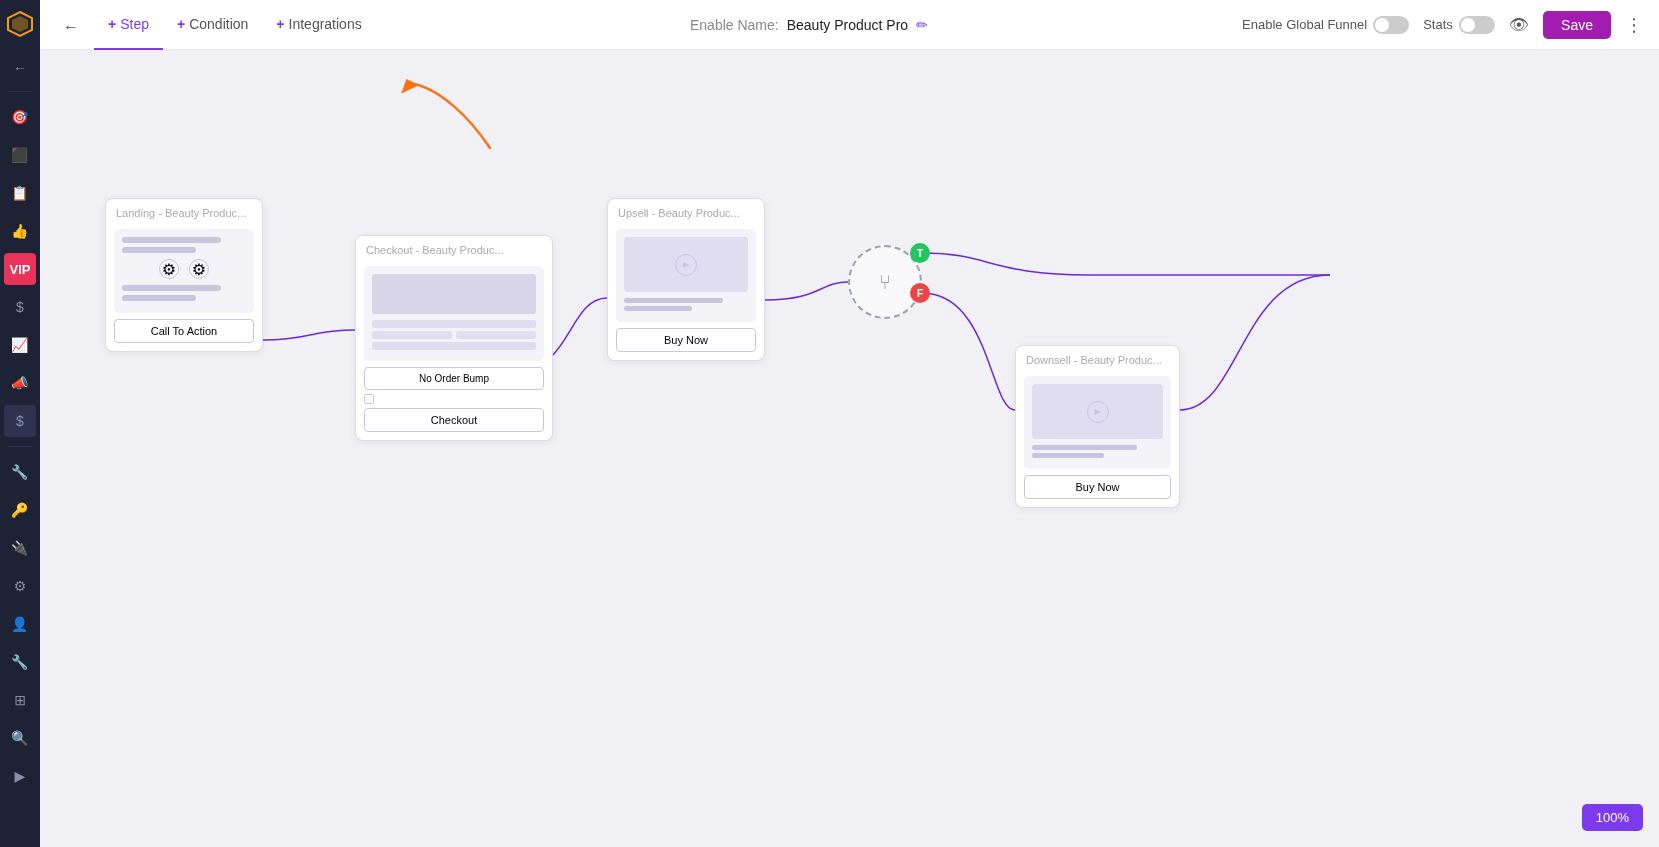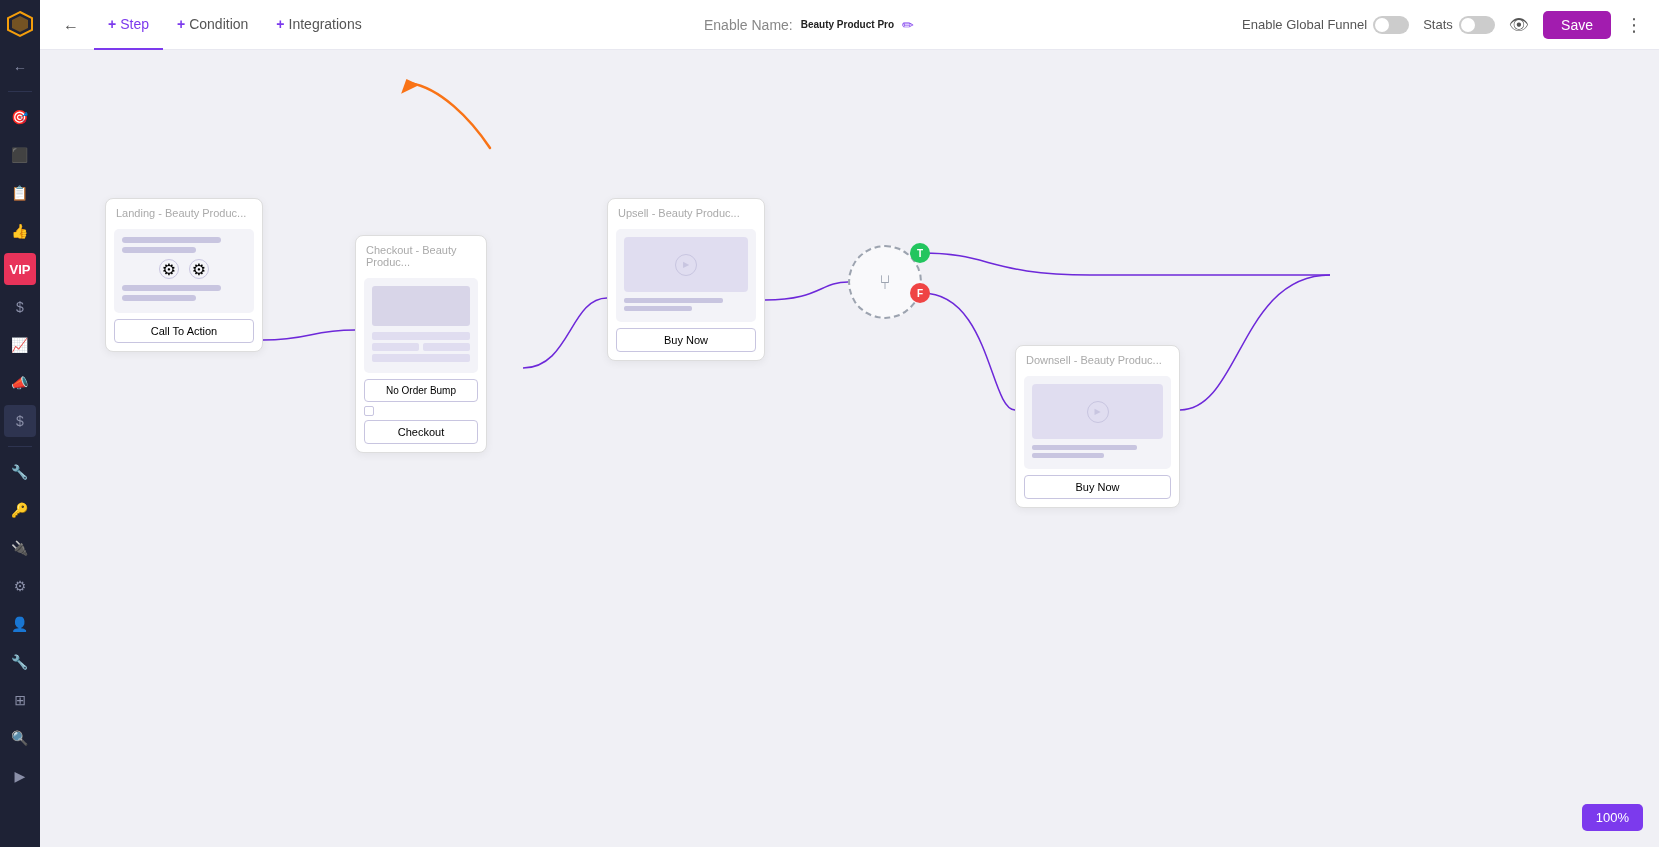--- a/index.html
+++ b/index.html
@@ -34,21 +34,21 @@
       display: flex; align-items: center; gap: 4px; padding: 0 14px; height: 50px;
       cursor: pointer; color: #555; font-size: 14px; border-bottom: 2px solid transparent;
       position: relative;
     }
     .topbar-nav-item.active { color: #7c3aed; border-bottom: 2px solid #7c3aed; font-weight: 500; }
     .topbar-nav-item .plus { color: #7c3aed; font-weight: bold; }
     .topbar-nav-item.active .plus { color: #7c3aed; }
 
     .topbar-center { flex: 1; display: flex; align-items: center; justify-content: center; gap: 8px; }
     .funnel-label { color: #888; font-size: 14px; }
-    .funnel-name { color: #222; font-size: 10px; font-weight: 700; }
+    .funnel-name { color: #222; font-size: 14px; font-weight: 400; }
     .funnel-edit-icon { color: #7c3aed; cursor: pointer; font-size: 14px; }
 
     .topbar-right { display: flex; align-items: center; gap: 14px; }
     .topbar-toggle-group { display: flex; align-items: center; gap: 6px; font-size: 13px; color: #555; }
     .toggle-switch {
       width: 36px; height: 18px; background: #ccc; border-radius: 9px;
       position: relative; cursor: pointer;
     }
     .toggle-switch .knob {
       width: 14px; height: 14px; background: #fff; border-radius: 50%;
@@ -87,21 +87,21 @@
     .landing-preview { background: #f3f3f8; border-radius: 5px; padding: 8px; margin-bottom: 6px; }
     .lp-bar { height: 6px; background: #c8c5e0; border-radius: 3px; margin-bottom: 4px; }
     .lp-bar.short { width: 60%; }
     .lp-bar.medium { width: 80%; }
     .lp-icons { display: flex; gap: 10px; justify-content: center; margin: 6px 0; }
     .lp-icon-circle { width: 20px; height: 20px; border-radius: 50%; border: 1.5px solid #c8c5e0; display:flex;align-items:center;justify-content:center; }
     .lp-bars { margin-top: 4px; }
     .cta-btn { width: 100%; padding: 5px; border: 1px solid #c8c5e0; background: #fff; border-radius: 4px; font-size: 11px; cursor: pointer; text-align: center; }
 
     
-    .node-checkout { left: 315px; top: 185px; width: 132px; }
+    .node-checkout { left: 315px; top: 185px; width: 198px; }
     .checkout-preview { background: #f3f3f8; border-radius: 5px; padding: 8px; margin-bottom: 6px; }
     .cp-img { height: 40px; background: #d8d5e8; border-radius: 3px; margin-bottom: 6px; }
     .cp-field { height: 8px; background: #e0ddf0; border-radius: 2px; margin-bottom: 3px; }
     .cp-row { display: flex; gap: 4px; margin-bottom: 3px; }
     .cp-field-half { flex: 1; height: 8px; background: #e0ddf0; border-radius: 2px; }
     .no-order-bump { width: 100%; padding: 5px; border: 1px solid #c8c5e0; background: #fff; border-radius: 4px; font-size: 10px; cursor: pointer; text-align: center; margin-bottom: 4px; }
     .checkbox-row { display: flex; align-items: center; gap: 4px; margin-bottom: 4px; }
     .checkbox-box { width: 10px; height: 10px; border: 1px solid #c8c5e0; border-radius: 2px; }
 
     

